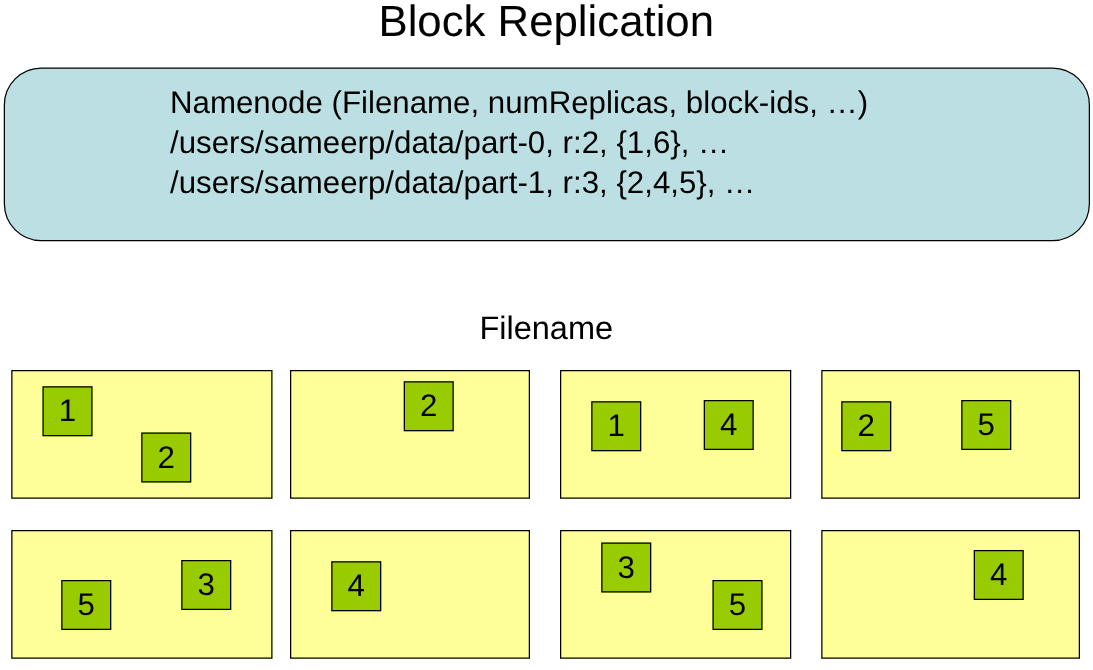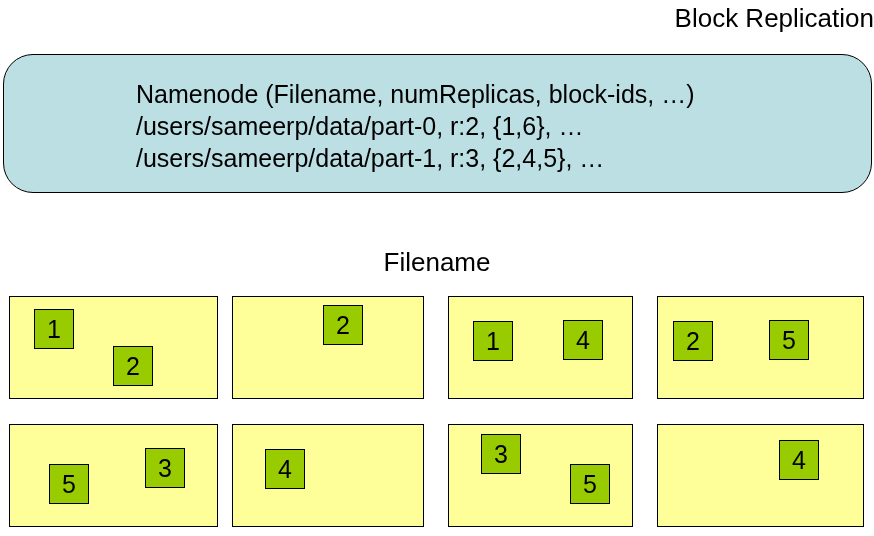--- a/index.html
+++ b/index.html
@@ -14,36 +14,36 @@
     overflow: hidden;
     background: var(--background, #ffffff);
     color: var(--text, #000000);
     font-family: "Liberation Sans", "DejaVu Sans", sans-serif;
   }
   .title {
     position: absolute;
     top: 3px;
     left: 0;
     width: 100%;
-    text-align: right;
-    font-size: 26px;
+    text-align: center;
+    font-size: 35px;
     line-height: 30px;
     white-space: nowrap;
   }
   .namenode-box {
     position: absolute;
     left: 3px;
     top: 54px;
     width: 869px;
     height: 139px;
     box-sizing: border-box;
     background: var(--namenode-fill, #bcdfe3);
     border: 1.5px solid var(--namenode-border, #000000);
     border-radius: 30px;
-    padding: 23px 0 0 132px;
+    padding: 11px 0 0 132px;
   }
   .nn-line {
     font-size: 25px;
     line-height: 32px;
     white-space: nowrap;
   }
   .datanodes-label {
     position: absolute;
     top: 247px;
     left: 0;

